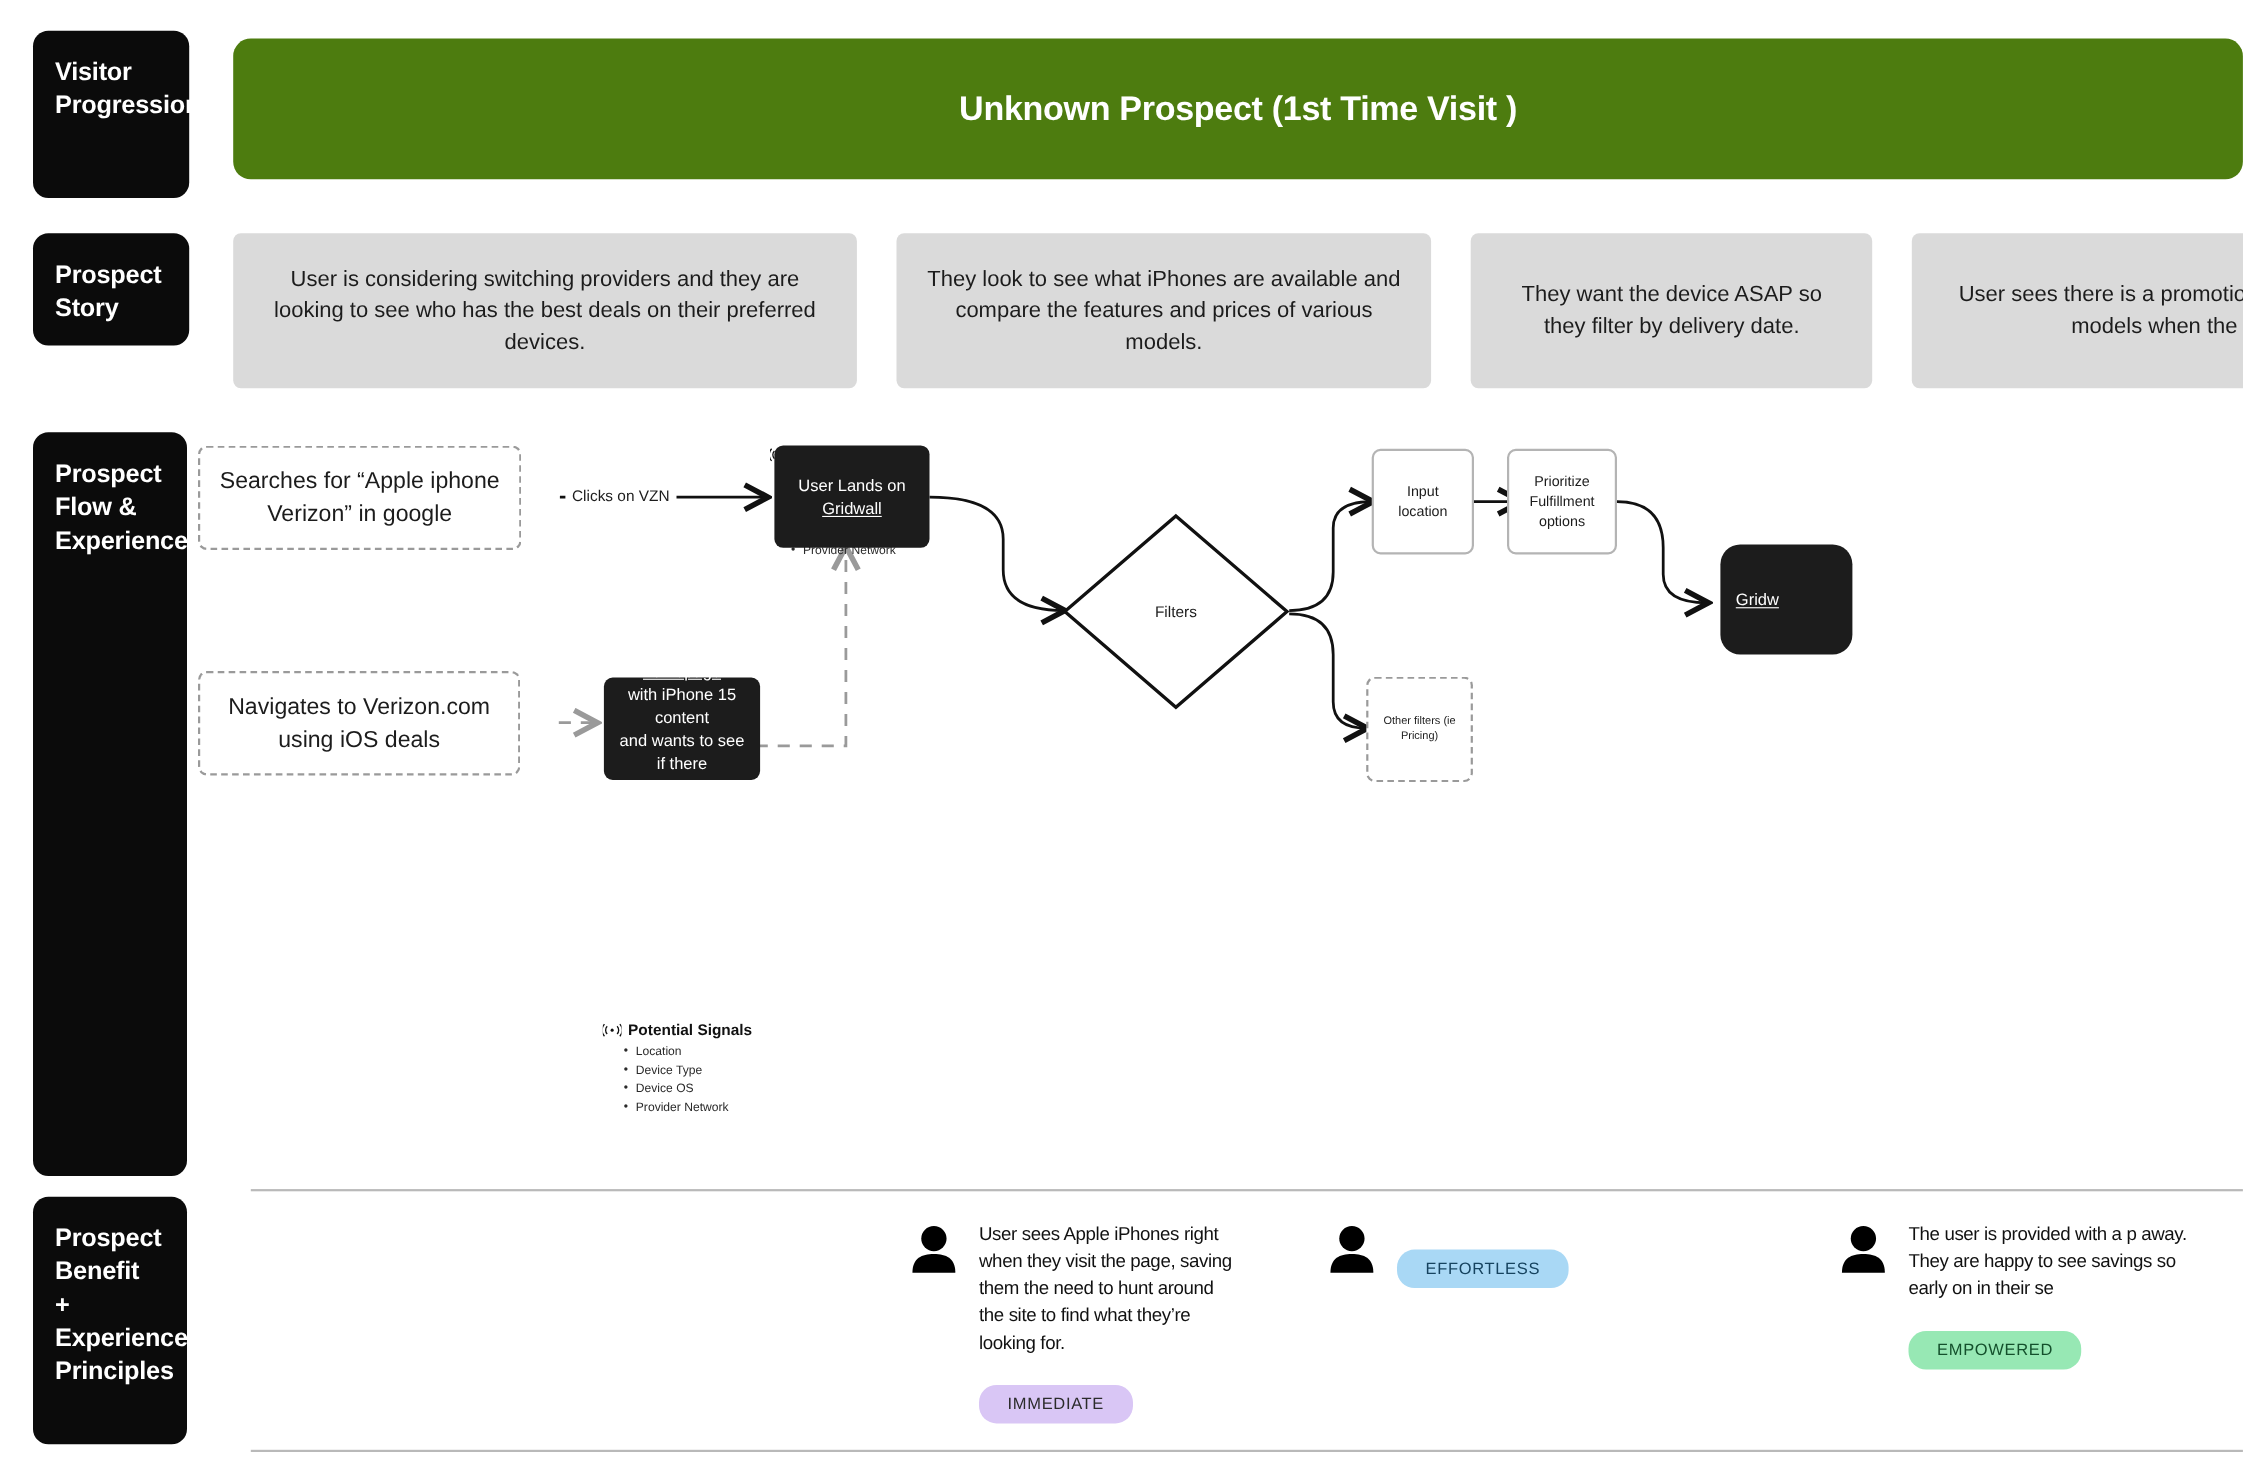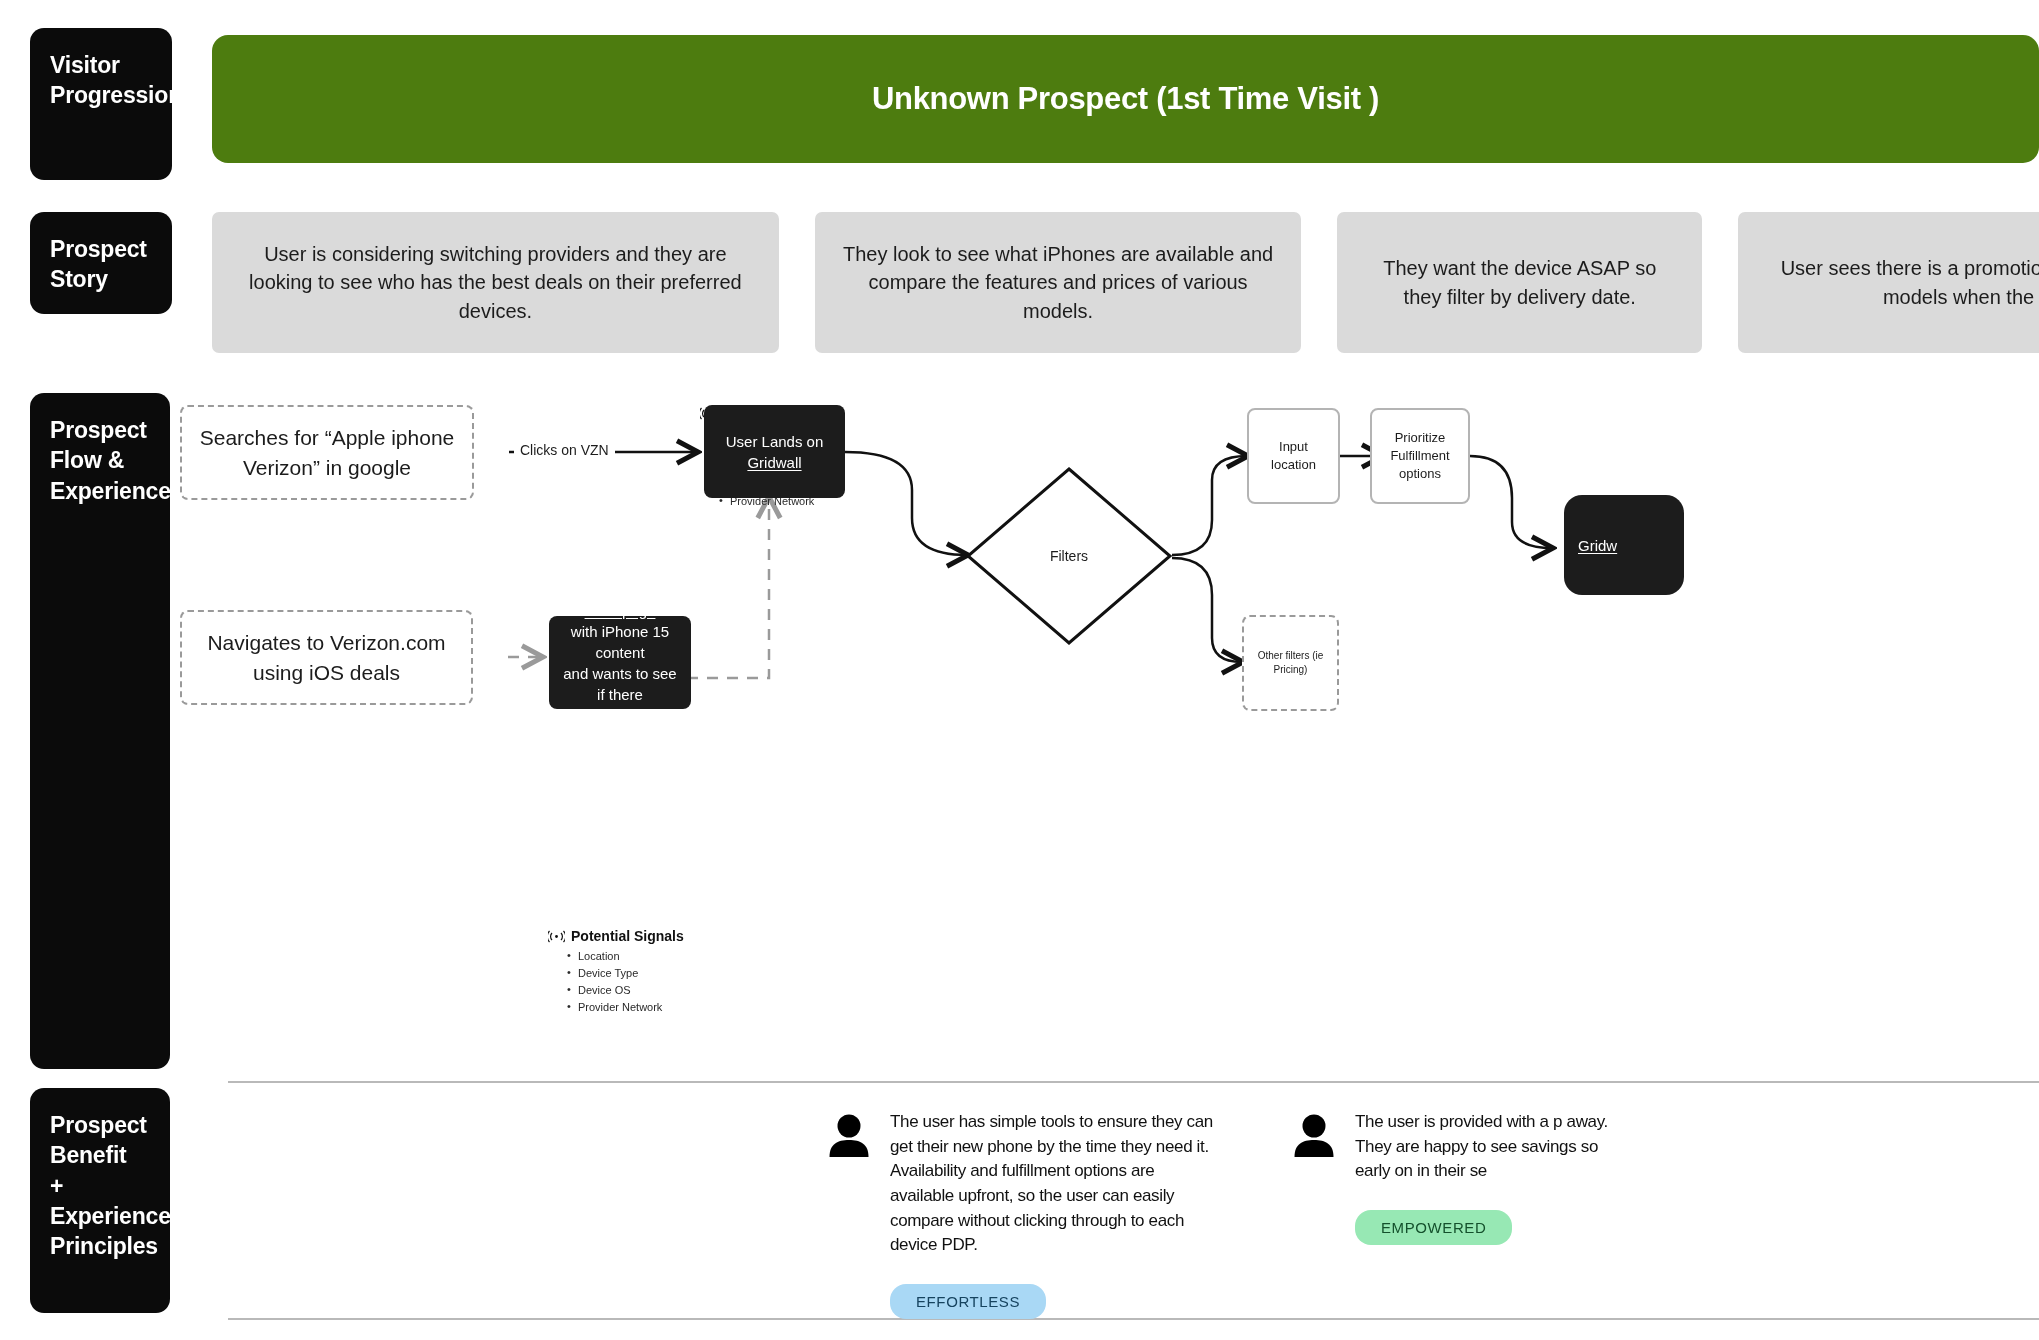--- a/index.html
+++ b/index.html
@@ -370,30 +370,41 @@
     <span class="u">Gridw</span>
   </div>
 
 </div>
 
 <div class="rule rule-top"></div>
 <div class="rule rule-bottom"></div>
 
 <div class="benefit-row">
 
+  <div class="benefit b1">
+    <span class="avatar">
+      <svg width="42" height="44" viewBox="0 0 42 44">
+        <circle cx="21" cy="12" r="11.5" fill="#000"></circle>
+        <path d="M1.5,43 C1.5,30 9.5,26 21,26 C32.5,26 40.5,30 40.5,43 Z" fill="#000"></path>
+      </svg>
+    </span>
+    <div>
+      <div class="benefit-text">User sees Apple iPhones right when they visit the page, saving them the need to hunt around the site to find what they’re looking for.</div>
+      <span class="pill pill-immediate">IMMEDIATE</span>
+    </div>
+  </div>
 
   <div class="benefit b2">
     <span class="avatar">
       <svg width="42" height="44" viewBox="0 0 42 44">
         <circle cx="21" cy="12" r="11.5" fill="#000"></circle>
         <path d="M1.5,43 C1.5,30 9.5,26 21,26 C32.5,26 40.5,30 40.5,43 Z" fill="#000"></path>
       </svg>
     </span>
     <div>
-      <div class="benefit-text">The user has simple tools to ensure they can get their new phone by the time they need it. Availability and fulfillment options are available upfront, so the user can easily compare without clicking through to each device PDP.</div>
       <span class="pill pill-effortless">EFFORTLESS</span>
     </div>
   </div>
 
   <div class="benefit b3">
     <span class="avatar">
       <svg width="42" height="44" viewBox="0 0 42 44">
         <circle cx="21" cy="12" r="11.5" fill="#000"></circle>
         <path d="M1.5,43 C1.5,30 9.5,26 21,26 C32.5,26 40.5,30 40.5,43 Z" fill="#000"></path>
       </svg>

